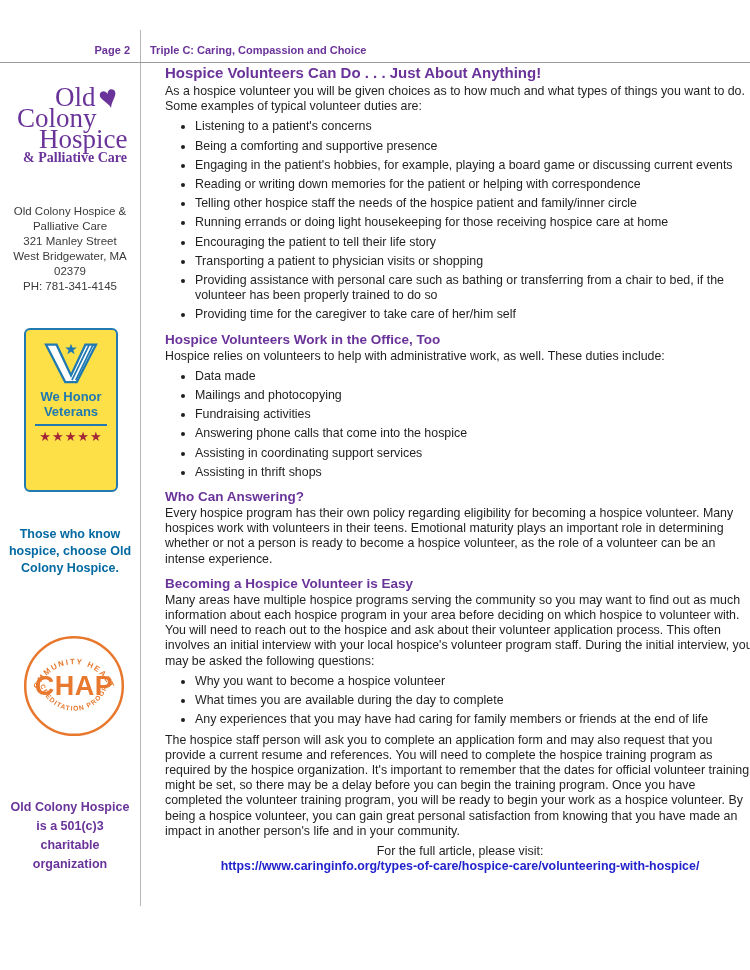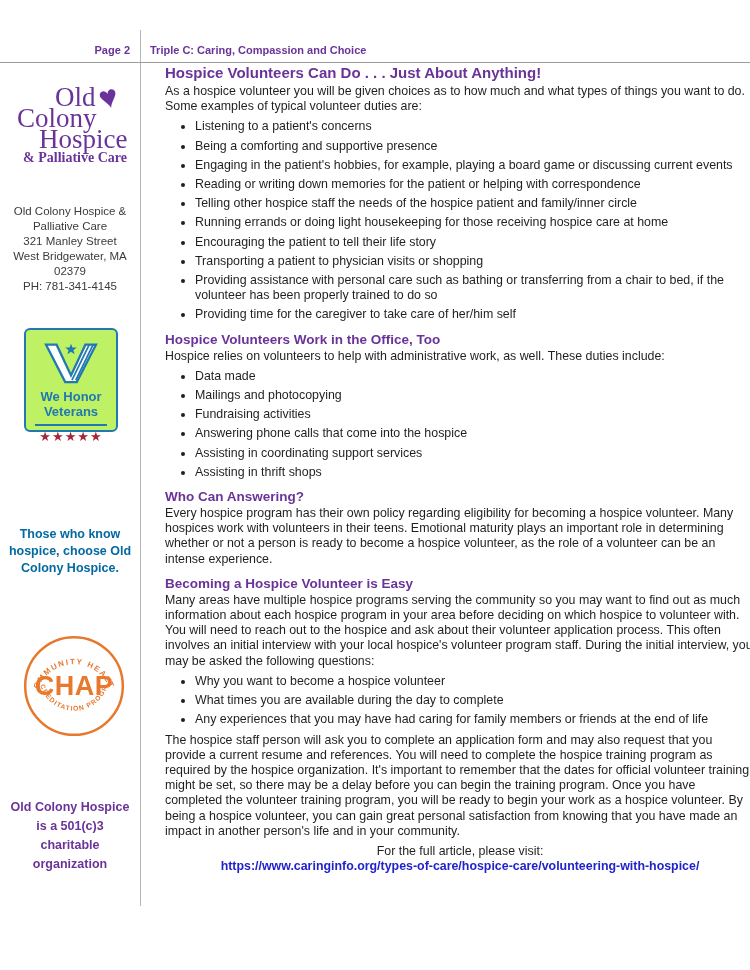--- a/index.html
+++ b/index.html
@@ -23,22 +23,22 @@
   .logo-heart   { position:absolute; left:84px; top:-9px;  font-size:32px; transform:rotate(-14deg); }
   .logo-colony  { position:absolute; left:2px;  top:15px; font-size:27px; }
   .logo-hospice { position:absolute; left:24px; top:36px; font-size:27px; }
   .logo-tagline { position:absolute; left:2px;  top:62px; width:116px; text-align:center;
     font-size:14px; font-weight:bold; }
 
   .address { position:absolute; top:196px; left:0; width:140px; }
   .address ul { margin:8px; padding:0; list-style:none; text-align:center;
     font-size:11.5px; line-height:15px; color:#3b3b3b; }
 
-  .badge { position:absolute; top:328px; left:24px; width:94px; height:104px;
-    border:2px solid #2079b0; border-radius:6px; background:#bef264; text-align:center; box-sizing:border-box; }
+  .badge { position:absolute; top:328px; left:24px; width:94px; height:164px;
+    border:2px solid #2079b0; border-radius:6px; background:#fde047; text-align:center; box-sizing:border-box; }
   .badge-v { margin-top:7px; }
   .badge-title { font-size:13px; font-weight:bold; color:#2079b0; line-height:15px; }
   .badge-rule { height:2px; background:#2079b0; margin:5px 9px 3px; }
   .badge-stars { color:#a32638; font-size:13px; letter-spacing:1px; }
 
   .quote { position:absolute; top:526px; left:0; width:140px; text-align:center;
     font-size:12.5px; font-weight:bold; color:#0369a1; line-height:17px; padding:0 6px; box-sizing:border-box; }
 
   .chap { position:absolute; top:632px; left:22px; width:104px; height:112px; }
 

